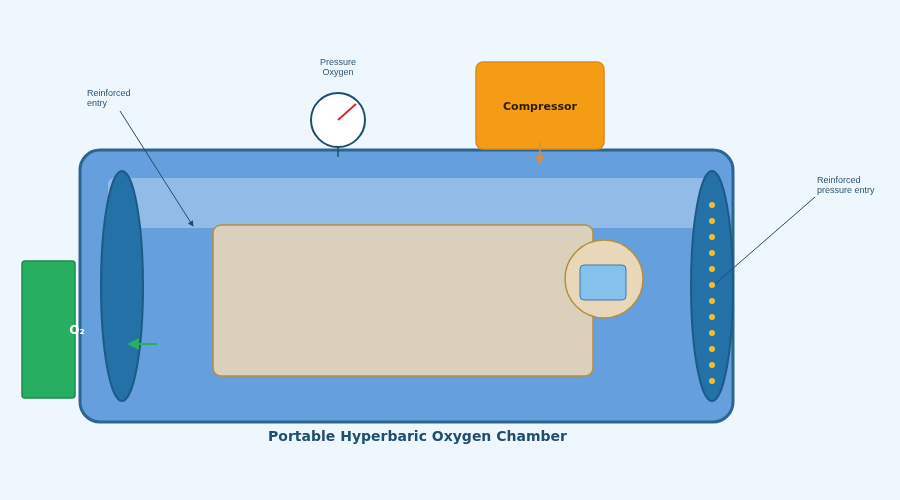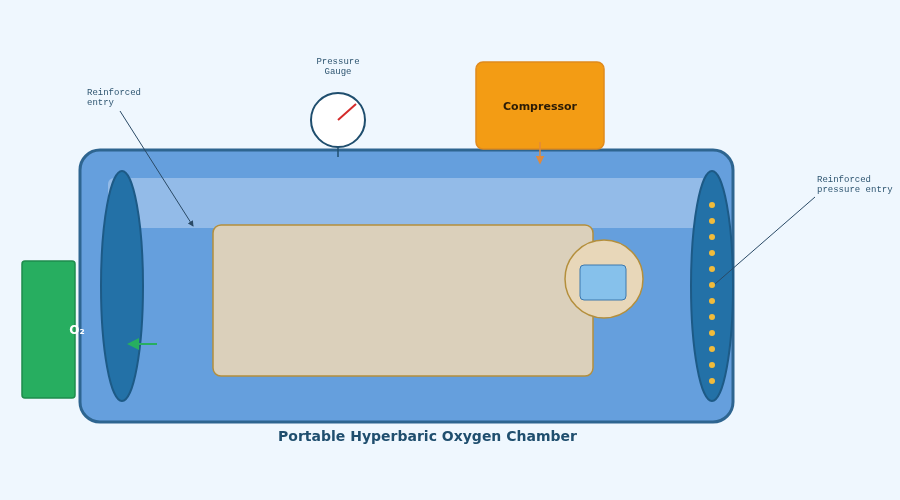--- a/index.html
+++ b/index.html
@@ -5,37 +5,37 @@
   html, body { margin: 0; padding: 0; }
   body {
     width: 900px; height: 500px; overflow: hidden;
     background: #eff7fe;
     font-family: "DejaVu Sans", sans-serif;
   }
   #stage { position: relative; width: 900px; height: 500px; }
   svg { position: absolute; left: 0; top: 0; }
   .lbl {
     position: absolute; font-size: 9px; color: #2e5570; line-height: 10px;
-    font-family: Liberation Mono, monospace;
+    font-family: Liberation Sans, sans-serif;
   }
   .lbl span { display: block; }
   .center { text-align: center; }
   .comp-label {
     position: absolute; left: 476px; top: 63px; width: 128px; height: 86px;
     display: flex; align-items: center; justify-content: center;
     font-size: 11px; font-weight: bold; color: #2b1b06;
   }
   .o2-label {
     position: absolute; left: 23px; top: 262px; width: 52px; height: 135px;
     display: flex; align-items: center; justify-content: center;
     font-size: 12px; font-weight: bold; color: #ffffff; margin-left: 28px;
   }
   .title {
     position: absolute; left: 0; top: 428px; width: 835px; text-align: center;
-    font-size: 14px; font-weight: bold; color: #1f4e6e; padding-left: 10px;
+    font-size: 14px; font-weight: bold; color: #1f4e6e;
   }
   .subtitle {
     position: absolute; left: 0; top: 469px; width: 835px; text-align: center;
     font-size: 9.5px; color: #55646e;
   }
 </style>
 </head>
 <body>
 
 <div id="stage">
@@ -90,21 +90,21 @@
     <line x1="338" y1="146" x2="338" y2="157" stroke="#1f4e6e" stroke-width="1.5"></line>
     <circle cx="338" cy="120" r="27" fill="#ffffff" stroke="#1f4e6e" stroke-width="2"></circle>
     <line x1="338" y1="120" x2="356" y2="104" stroke="#d42a2a" stroke-width="2"></line>
 
     <line x1="120" y1="111" x2="193" y2="226" stroke="#2a4a66" stroke-width="1" marker-end="url(#arrDark)"></line>
     <line x1="815" y1="197" x2="715" y2="284" stroke="#2a4a66" stroke-width="1"></line>
   </svg>
 
   <div class="lbl center" style="left:308px; top:57px; width:60px;">
     <span>Pressure</span>
-    <span>Gauge</span>
+    <span>Oxygen</span>
   </div>
 
   <div class="lbl" style="left:87px; top:88px;">
     <span>Reinforced</span>
     <span>entry</span>
   </div>
 
   <div class="lbl" style="left:817px; top:175px;">
     <span>Reinforced</span>
     <span>pressure entry</span>

